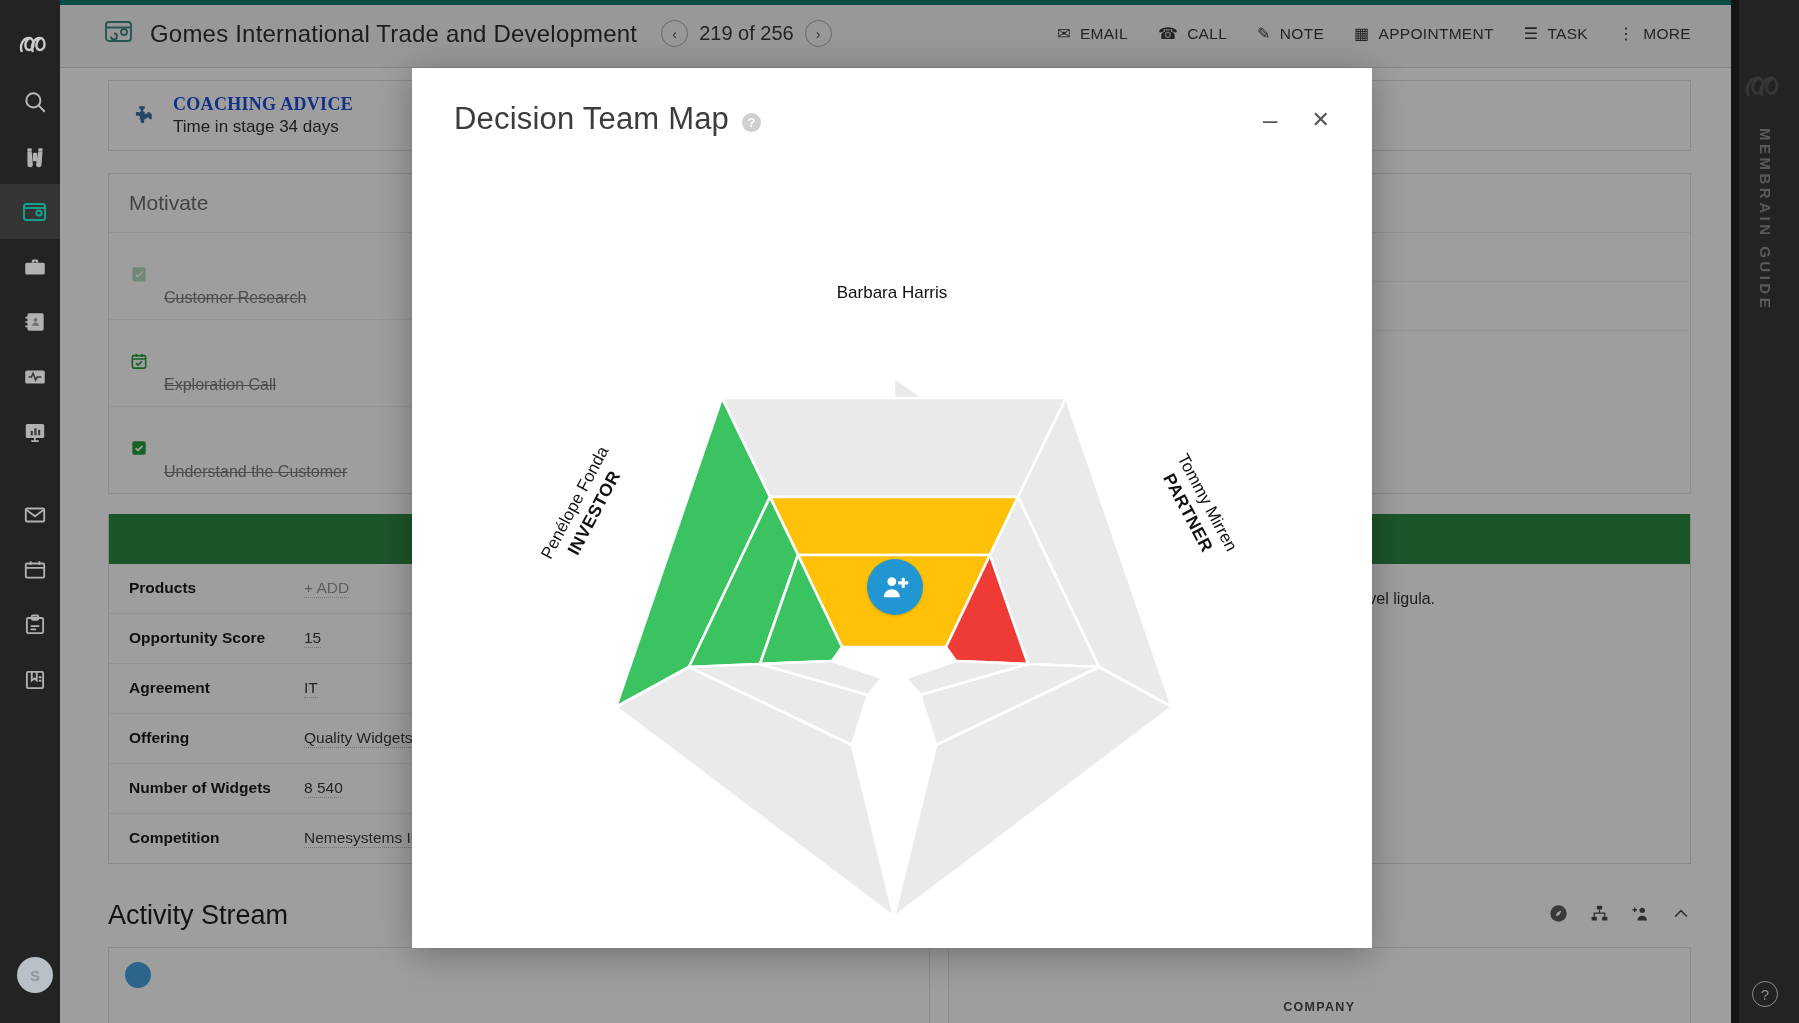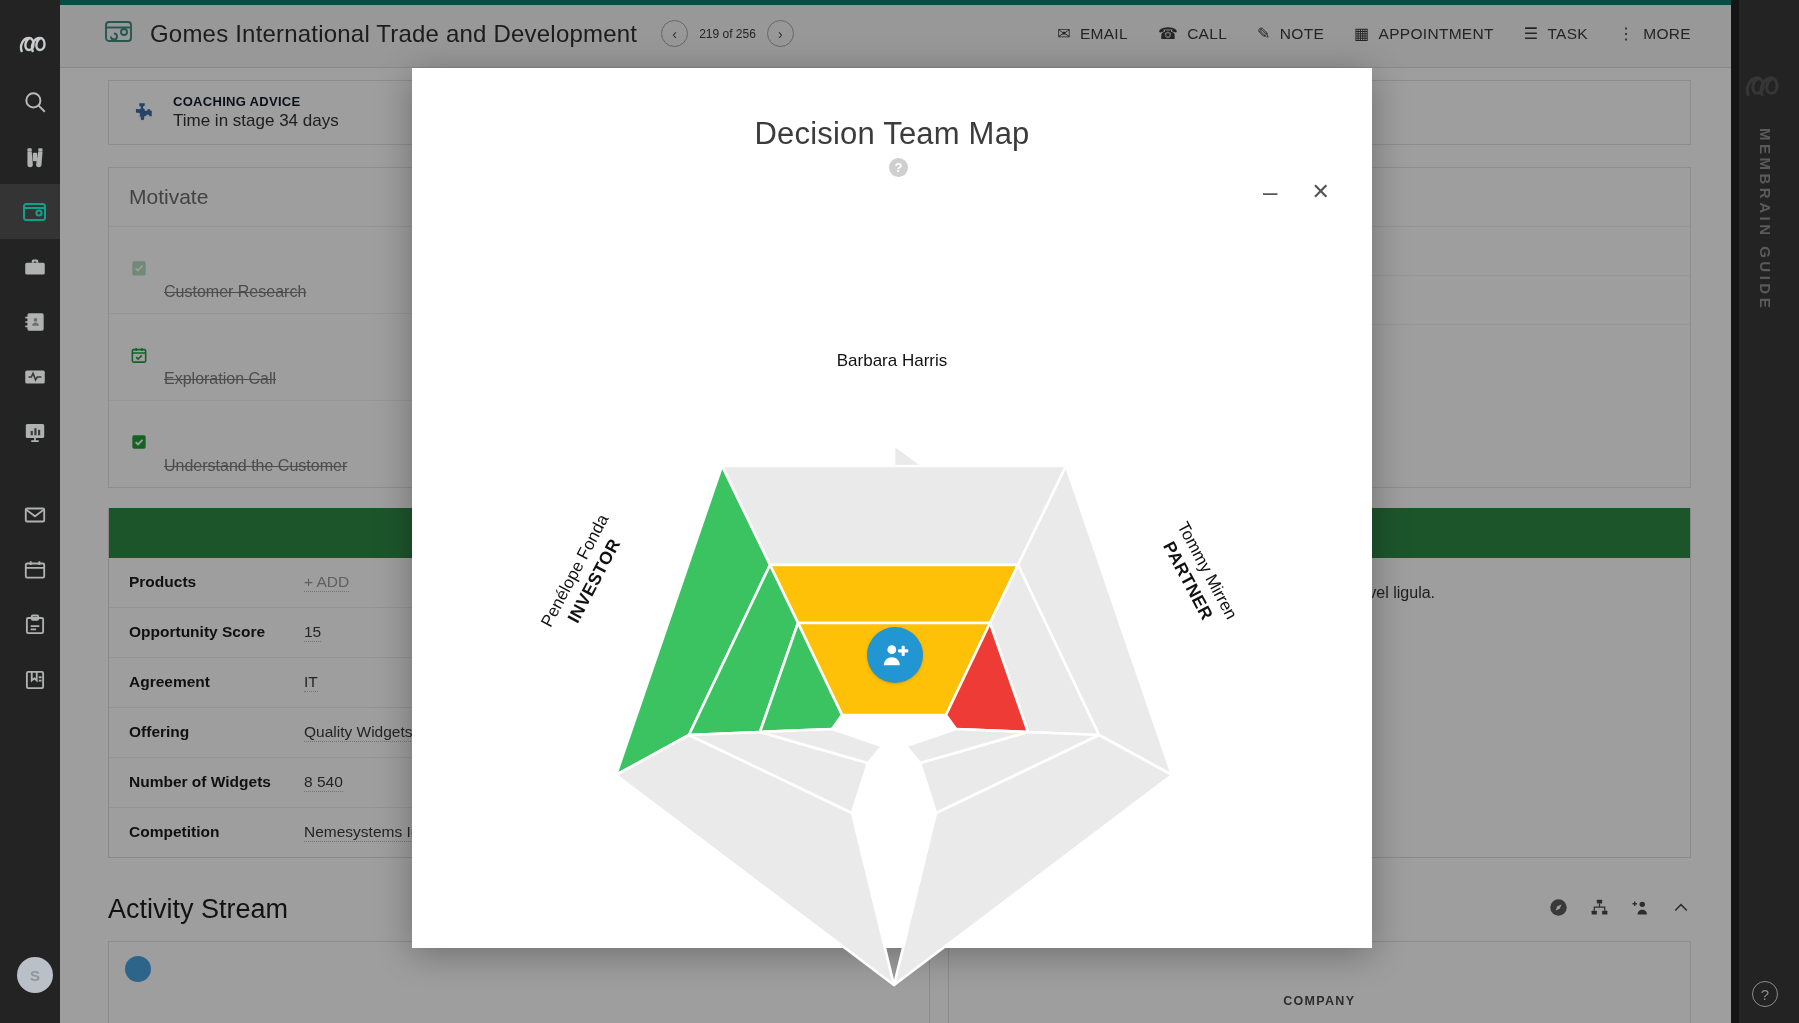--- a/index.html
+++ b/index.html
@@ -72,35 +72,35 @@
   }
   .topbar-accent { position:absolute; left:0; top:0; right:0; height:5px; background:#0e7d6f; }
   .wallet-ic { margin-left: 42px; margin-right: 14px; }
   .opp-title { font-size: 24px; color:#2f2f2f; font-weight: 400; letter-spacing:.2px;}
   .pager { display:flex; align-items:center; gap:11px; margin-left: 24px; }
   .pager-btn {
     width: 27px; height: 27px; border-radius: 50%; border: 1.4px solid #a5a5a5;
     color:#4a4a4a; display:flex; align-items:center; justify-content:center; font-size: 14px;
     cursor:pointer; background:transparent;
   }
-  .pager-label { font-size: 12px; color:#3a3a3a; }
+  .pager-label { font-size: 20px; color:#3a3a3a; }
   .actions { margin-left: auto; margin-right: 48px; display:flex; align-items:center; gap: 30px; }
   .action { display:flex; align-items:center; gap:9px; font-size: 15.5px; color:#3b3b3b; cursor:pointer; letter-spacing:.3px;}
   .action .gl { font-size: 16px; line-height: 1; }
 
   
   .content { position:absolute; left:0; top:68px; right:0; bottom:0; background:#fff; }
 
   .coach {
     margin: 12px 48px 0 48px;
     border: 1px solid #e2e2e2; background:#fff;
     padding: 13px 20px; display:flex; align-items:center; gap: 18px;
   }
   .coach-ic { width: 26px; height: 26px; flex:none; }
-  .coach-title { font-size: 13px; font-weight: bold; color:#0f172a; letter-spacing:.3px;}
+  .coach-title { font-size: 18px; font-weight: bold; color:#1d4ed8; letter-spacing:.3px;font-family:Liberation Serif, serif;}
   .coach-sub { font-size: 17px; color:#333; margin-top:2px;}
 
   .two-col { display:flex; gap: 18px; margin: 22px 48px 0 48px; }
   .panel { flex:1; border: 1px solid #e4e4e4; background:#fff; }
   .panel-head { font-size: 21px; color:#6d6d6d; padding: 17px 20px; border-bottom:1px solid #ededed; font-weight:400;}
   .task-row {
     display:flex; align-items:center; gap: 15px; padding: 12px 20px;
     border-bottom: 1px solid #f0f0f0; font-size: 16px;
   }
   .task-row:last-child { border-bottom:none; }
@@ -129,21 +129,21 @@
   .bot-box { margin-top: 16px; border:1px solid #e3e3e3; height: 120px; background:#fff; padding: 14px 16px;}
   .stream-av { width:26px;height:26px;border-radius:50%;background:#4aa3df;}
   .company-lbl { text-align:center; font-size: 12.5px; letter-spacing:1.3px; color:#4a4a4a; font-weight:bold; margin-top: 38px;}
 
   
   .modal {
     position:absolute; z-index: 60;
     left: 412px; top: 68px; width: 960px; height: 880px;
     background:#fff; box-shadow: 0 6px 34px rgba(0,0,0,.30);
   }
-  .modal-head { display:flex; align-items:center; padding: 48px 42px 0 42px; flex-direction: column; }
+  .modal-head { display:flex; align-items:center; padding: 33px 42px 0 42px; }
   .modal-title { font-size: 31px; color:#3c3c3c; font-weight:400; letter-spacing:.2px;}
   .help-dot {
     width: 19px; height:19px; border-radius:50%; background:#cfcfcf; color:#fff;
     font-size: 13px; display:flex; align-items:center; justify-content:center;
     margin-left: 13px; margin-top: 6px; font-weight:bold; cursor:pointer;
   }
   .modal-ctrls { margin-left:auto; display:flex; align-items:center; gap: 34px; margin-top:2px;}
   .mc { color:#555; font-size: 22px; cursor:pointer; line-height:1; }
   .mc.min { font-size: 26px; }
 

